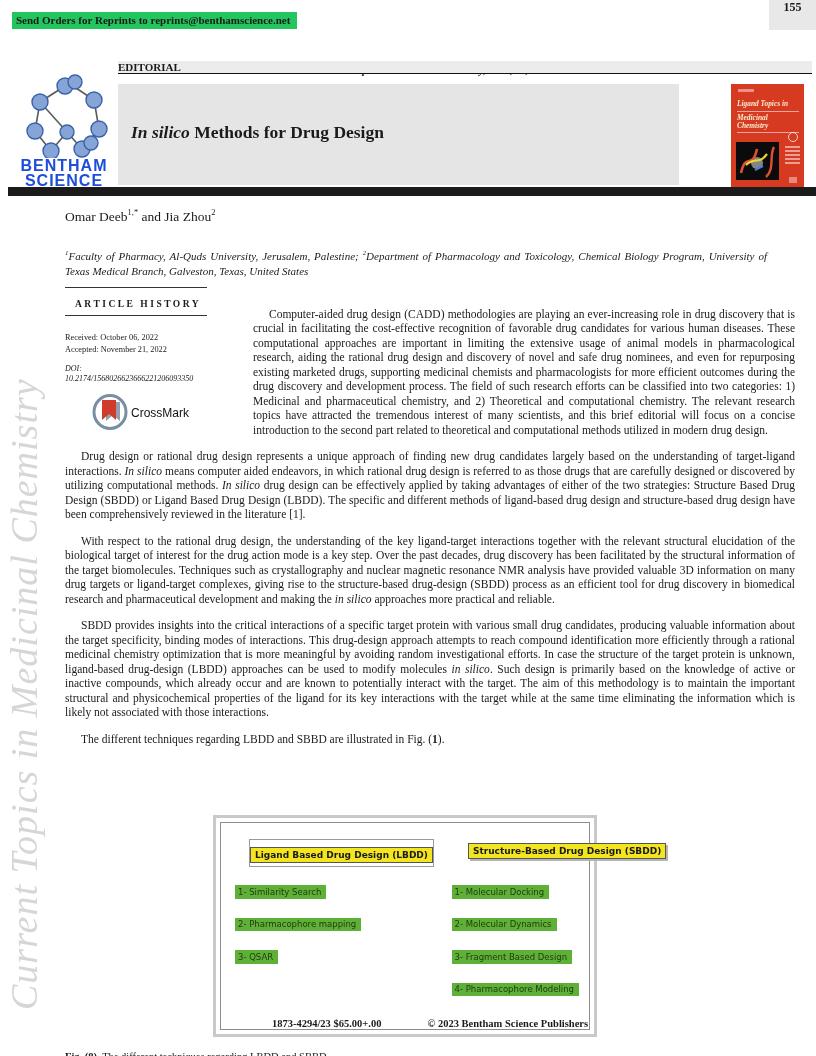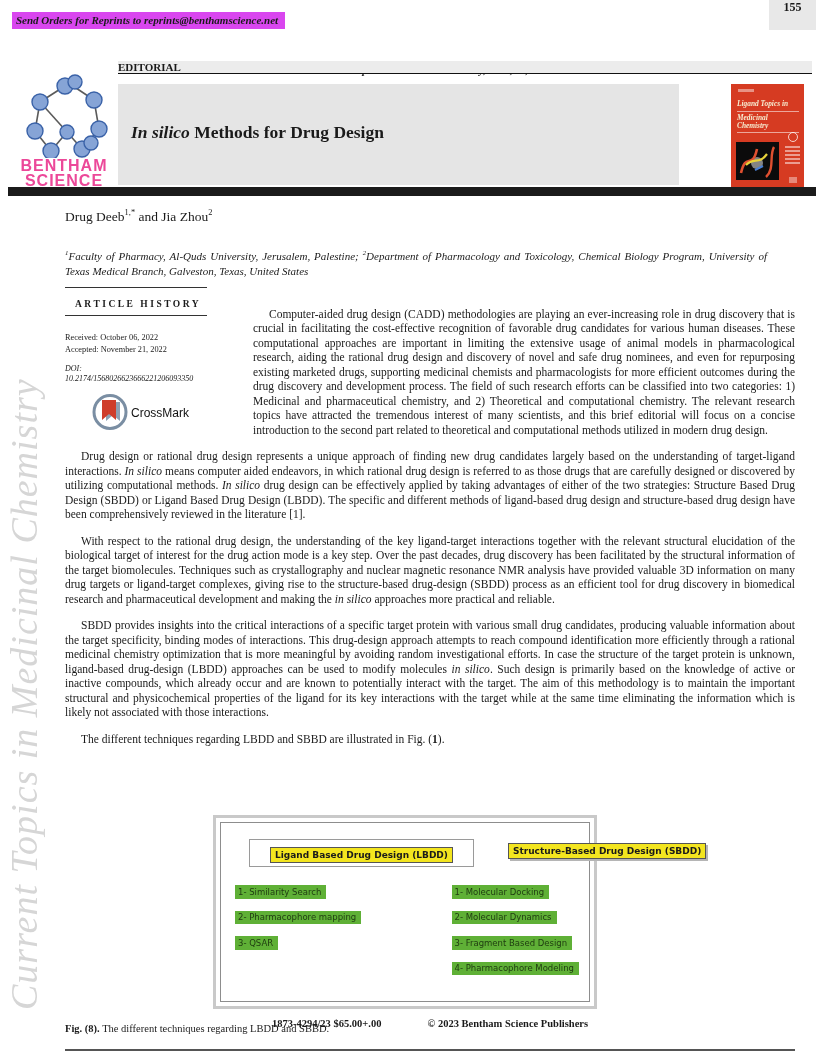--- a/index.html
+++ b/index.html
@@ -1,33 +1,33 @@
 <!DOCTYPE html>
 <html><head>
 <meta charset="utf-8">
 <style>
   html,body{margin:0;padding:0;background:#fff;}
   .page{position:relative;width:816px;height:1056px;background:#fff;overflow:hidden;
         font-family:"Liberation Serif",serif;color:#1a1a1a;}
   
-  .send-orders{position:absolute;left:12px;top:12px;background:#d946ef;
-        font-style:italic;font-weight:bold;font-size:11px;padding:2px 7px 3px 4px;}
+  .send-orders{position:absolute;left:12px;top:12px;background:#22c55e;
+        font-weight:bold;font-size:11px;padding:2px 7px 3px 4px;}
   .page-num-box{position:absolute;left:769px;top:0;width:47px;height:30px;background:#e8e8e8;
         display:flex;justify-content:center;font-weight:bold;font-size:12px;}
   .journal-line{position:absolute;left:120px;top:41px;width:640px;text-align:center;
         font-size:10.5px;font-weight:bold;margin-top:24px;}
   .editorial-band{position:absolute;left:118px;top:61px;width:694px;height:12px;background:#ececec;
         border-bottom:1.5px solid #111;font-weight:bold;font-size:11px;line-height:12px;}
   .title-box{position:absolute;left:118px;top:84px;width:561px;height:101px;background:#e5e5e5;}
   .article-title{margin:38px 0 0 13px;font-size:17.5px;font-weight:bold;}
   .black-bar{position:absolute;left:8px;top:187px;width:808px;height:9px;background:#1b1b1b;}
   
   .bentham{position:absolute;left:12px;top:74px;width:104px;text-align:center;}
   .bentham svg{display:block;margin:0 auto;}
-  .bentham-name{font-family:"Liberation Sans",sans-serif;font-weight:bold;color:#ec4899;
+  .bentham-name{font-family:"Liberation Sans",sans-serif;font-weight:bold;color:#1d4ed8;
         font-size:16px;line-height:15px;letter-spacing:1px;}
   
   .cover{position:absolute;left:731px;top:84px;width:73px;height:103px;background:#d63b22;}
   .cover-vol{position:absolute;left:7px;top:5px;width:16px;height:3px;background:rgba(255,255,255,.45);}
   .cover-title{position:absolute;left:6px;top:14px;right:5px;color:#f6ecd0;font-style:italic;
         font-weight:bold;font-size:7.4px;line-height:8px;}
   .cover-title span{display:block;border-bottom:1px solid rgba(255,255,255,.55);
         padding:2px 0 2.5px 0;}
   .cover-emblem{position:absolute;right:6px;top:48px;width:8px;height:8px;border-radius:50%;
         border:1px solid rgba(255,255,255,.75);}
@@ -51,29 +51,29 @@
   .ah-doi{font-style:italic;font-size:8px;line-height:10px;margin-top:9px;}
   .crossmark{margin:9px 0 0 26px;cursor:pointer;}
   p.body{margin:12px 0 0 0;text-align:justify;text-indent:16px;}
   p.first{margin-top:8px;padding-top:20px;}
   
   .bottom{position:absolute;left:65px;top:815px;width:730px;background:#fff;}
   .figure{margin-left:148px;width:384px;border:3px solid #c9c9c9;background:#fff;box-sizing:border-box;}
   .fig-inner{border:1px solid #8d8d8d;margin:4px;padding:16px 10px 14px 14px;
         font-family:"DejaVu Sans",sans-serif;}
   .fig-headers{display:flex;align-items:flex-start;}
-  .hdr-frame{border:1px solid #9a9a9a;background:#fff;padding:3px 20px;margin-left:14px;}
+  .hdr-frame{border:1px solid #9a9a9a;background:#fff;padding:3px 0;margin-left:14px;}
   .hdr-yellow{display:inline-block;border:1px solid #555;background:#f3e51f;
         font-size:9px;font-weight:bold;padding:2px 4px;white-space:nowrap;}
   .hdr-right{margin-left:34px;margin-top:4px;box-shadow:2px 2px 0 #b5b5b5;}
   .fig-lists{display:flex;margin-top:18px;}
   .col-l{width:218px;}
   .col-r{flex:1;}
   .fig-item{display:table;background:#5fb036;color:#1e3a10;font-size:8.5px;line-height:10px;
-        padding:1.5px 5px 2px 3px;margin-bottom:12px;white-space:nowrap;}
+        padding:1.5px 5px 2px 3px;margin-bottom:19px;white-space:nowrap;}
   .caption{margin-top:14px;font-size:10.5px;}
   .caption b{font-weight:bold;}
   .foot-rule{border-top:2px solid #555;margin-top:15px;width:730px;height:0;}
   .footnote{margin-top:4px;font-size:9px;}
   .footer-line{position:absolute;left:65px;top:1018px;width:730px;text-align:center;
         font-weight:bold;font-size:10.5px;}
   .footer-line .gap{display:inline-block;width:46px;}
   sup{vertical-align:super;}
 </style>
 </head>
@@ -148,21 +148,21 @@
         <i></i>
       </div>
     <div class="cover-foot"></div>
   </div>
 
   <div class="black-bar"></div>
 
   <div class="side-text">Current Topics in Medicinal Chemistry</div>
 
   <div class="content">
-    <div class="authors"><span>Drug Deeb</span><sup>1,*</sup><span> and Jia Zhou</span><sup>2</sup></div>
+    <div class="authors"><span>Omar Deeb</span><sup>1,*</sup><span> and Jia Zhou</span><sup>2</sup></div>
     <div class="affiliation"><sup style="font-style: italic;">1</sup><span style="font-style: italic;">Faculty of Pharmacy, Al-Quds University, Jerusalem, Palestine; </span><sup style="font-style: italic;">2</sup><span style="font-style: italic;">Department of Pharmacology and Toxicology, Chemical Biology Program, University of Texas Medical Branch, Galveston, Texas, United States</span></div>
 
     <div class="history">
       <div class="rule-s"></div>
       <div class="ah-title">ARTICLE HISTORY</div>
       <div class="rule-s"></div>
       <div class="ah-dates">
         <div>Received: October 06, 2022</div>
         <div>Accepted: November 21, 2022</div>
       </div>

